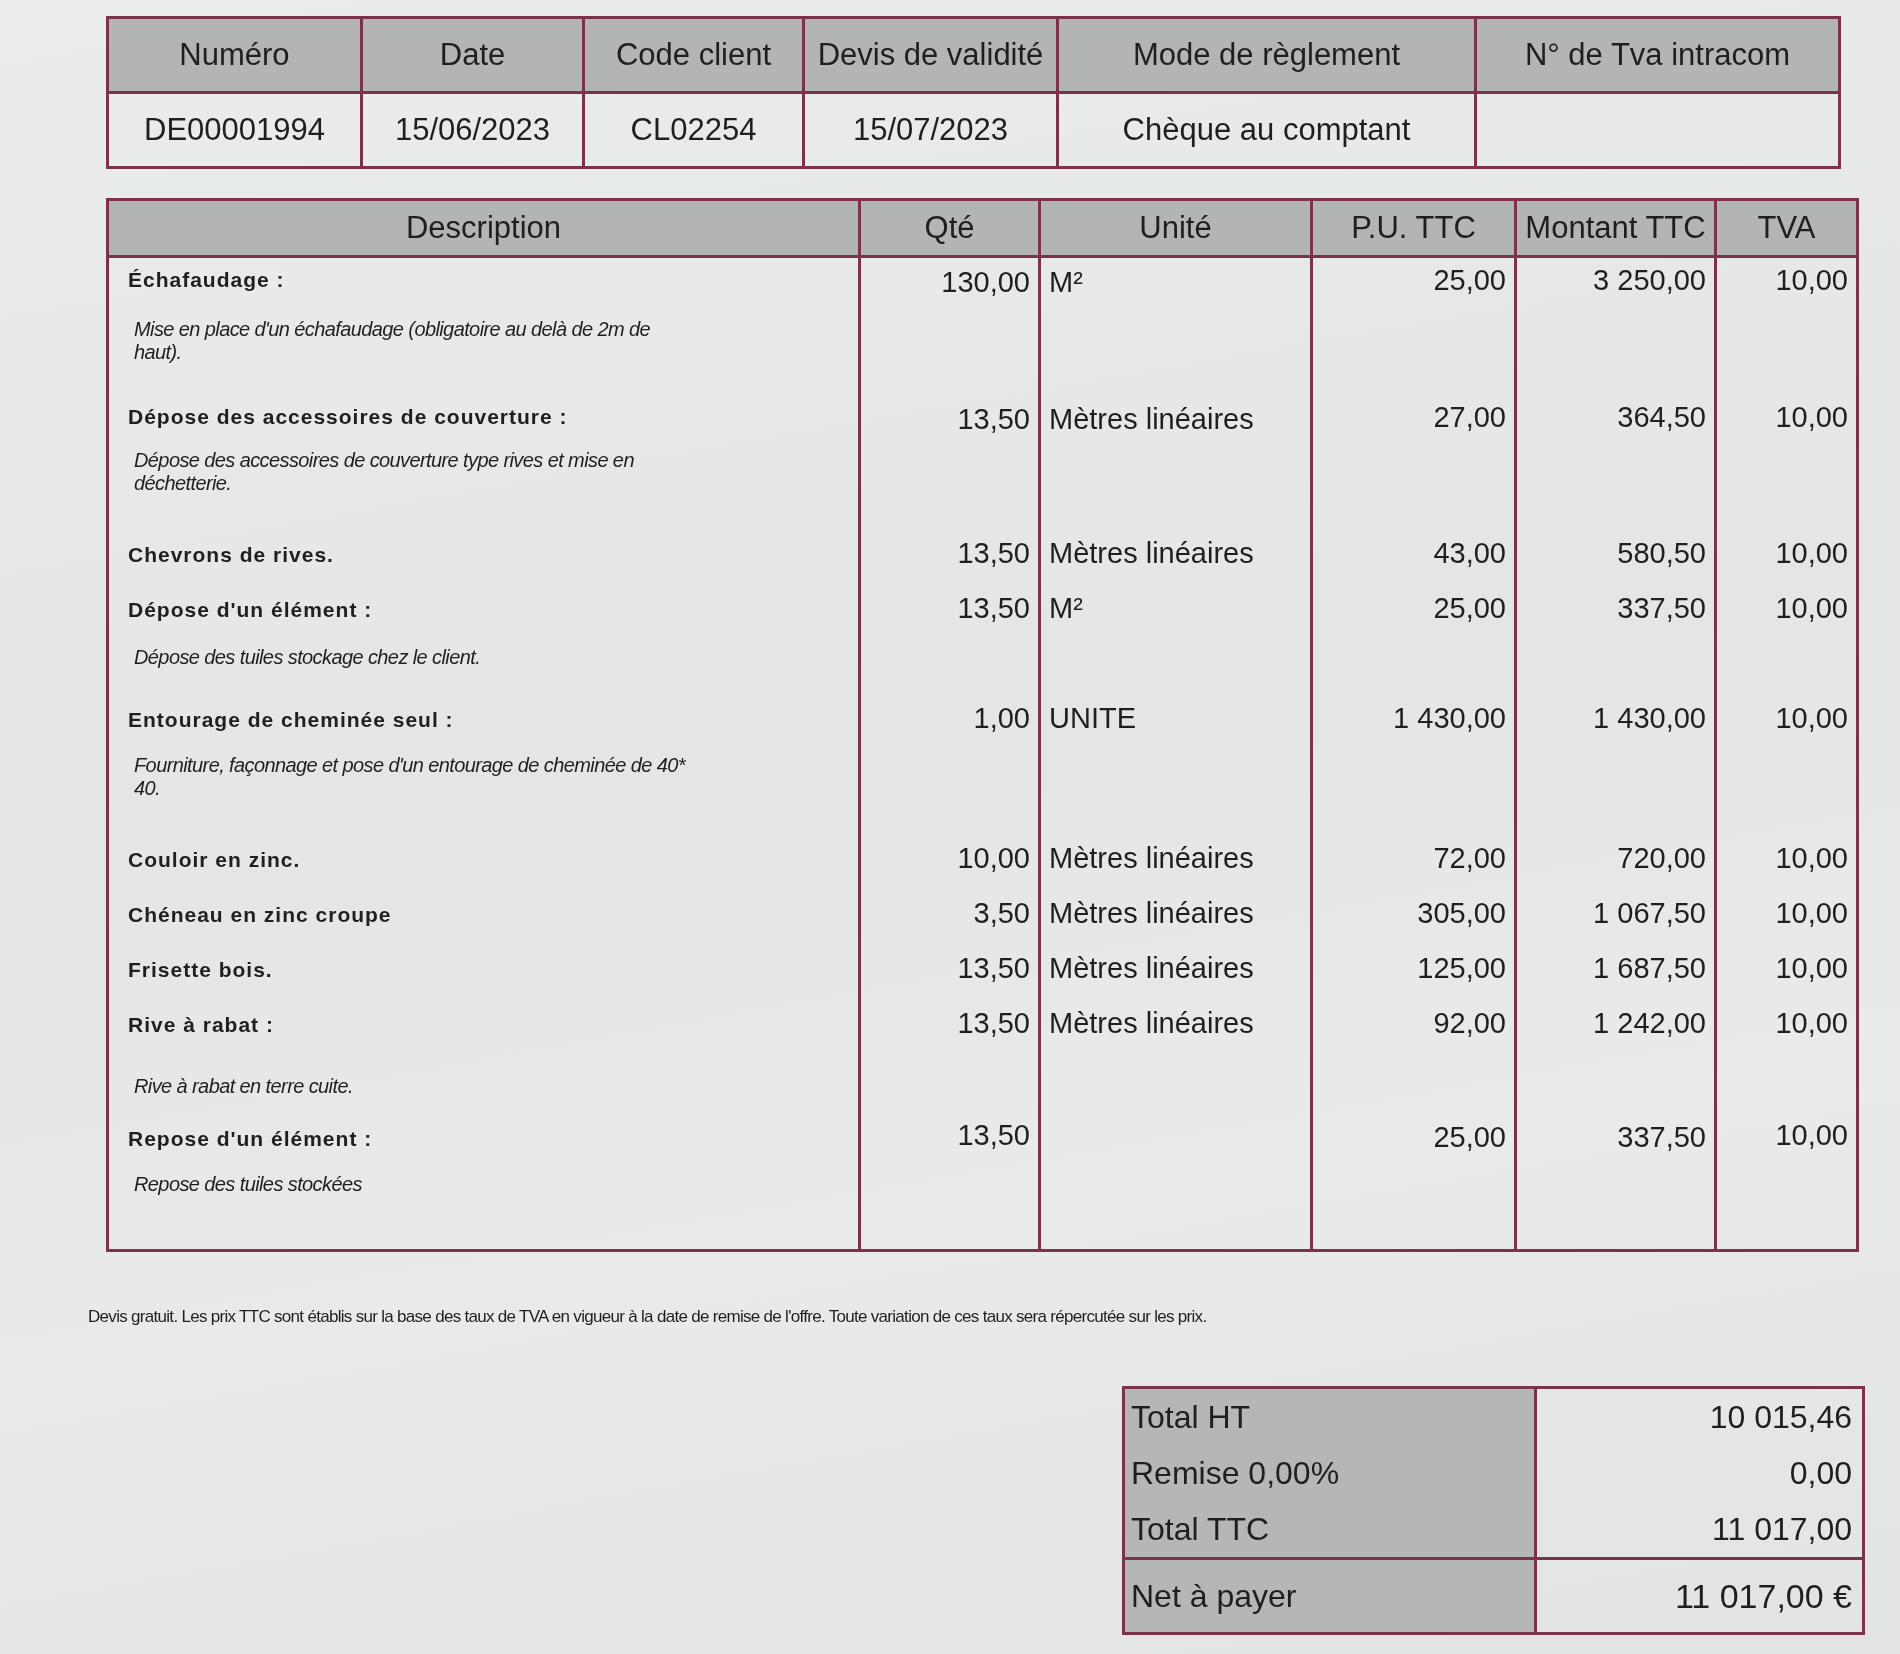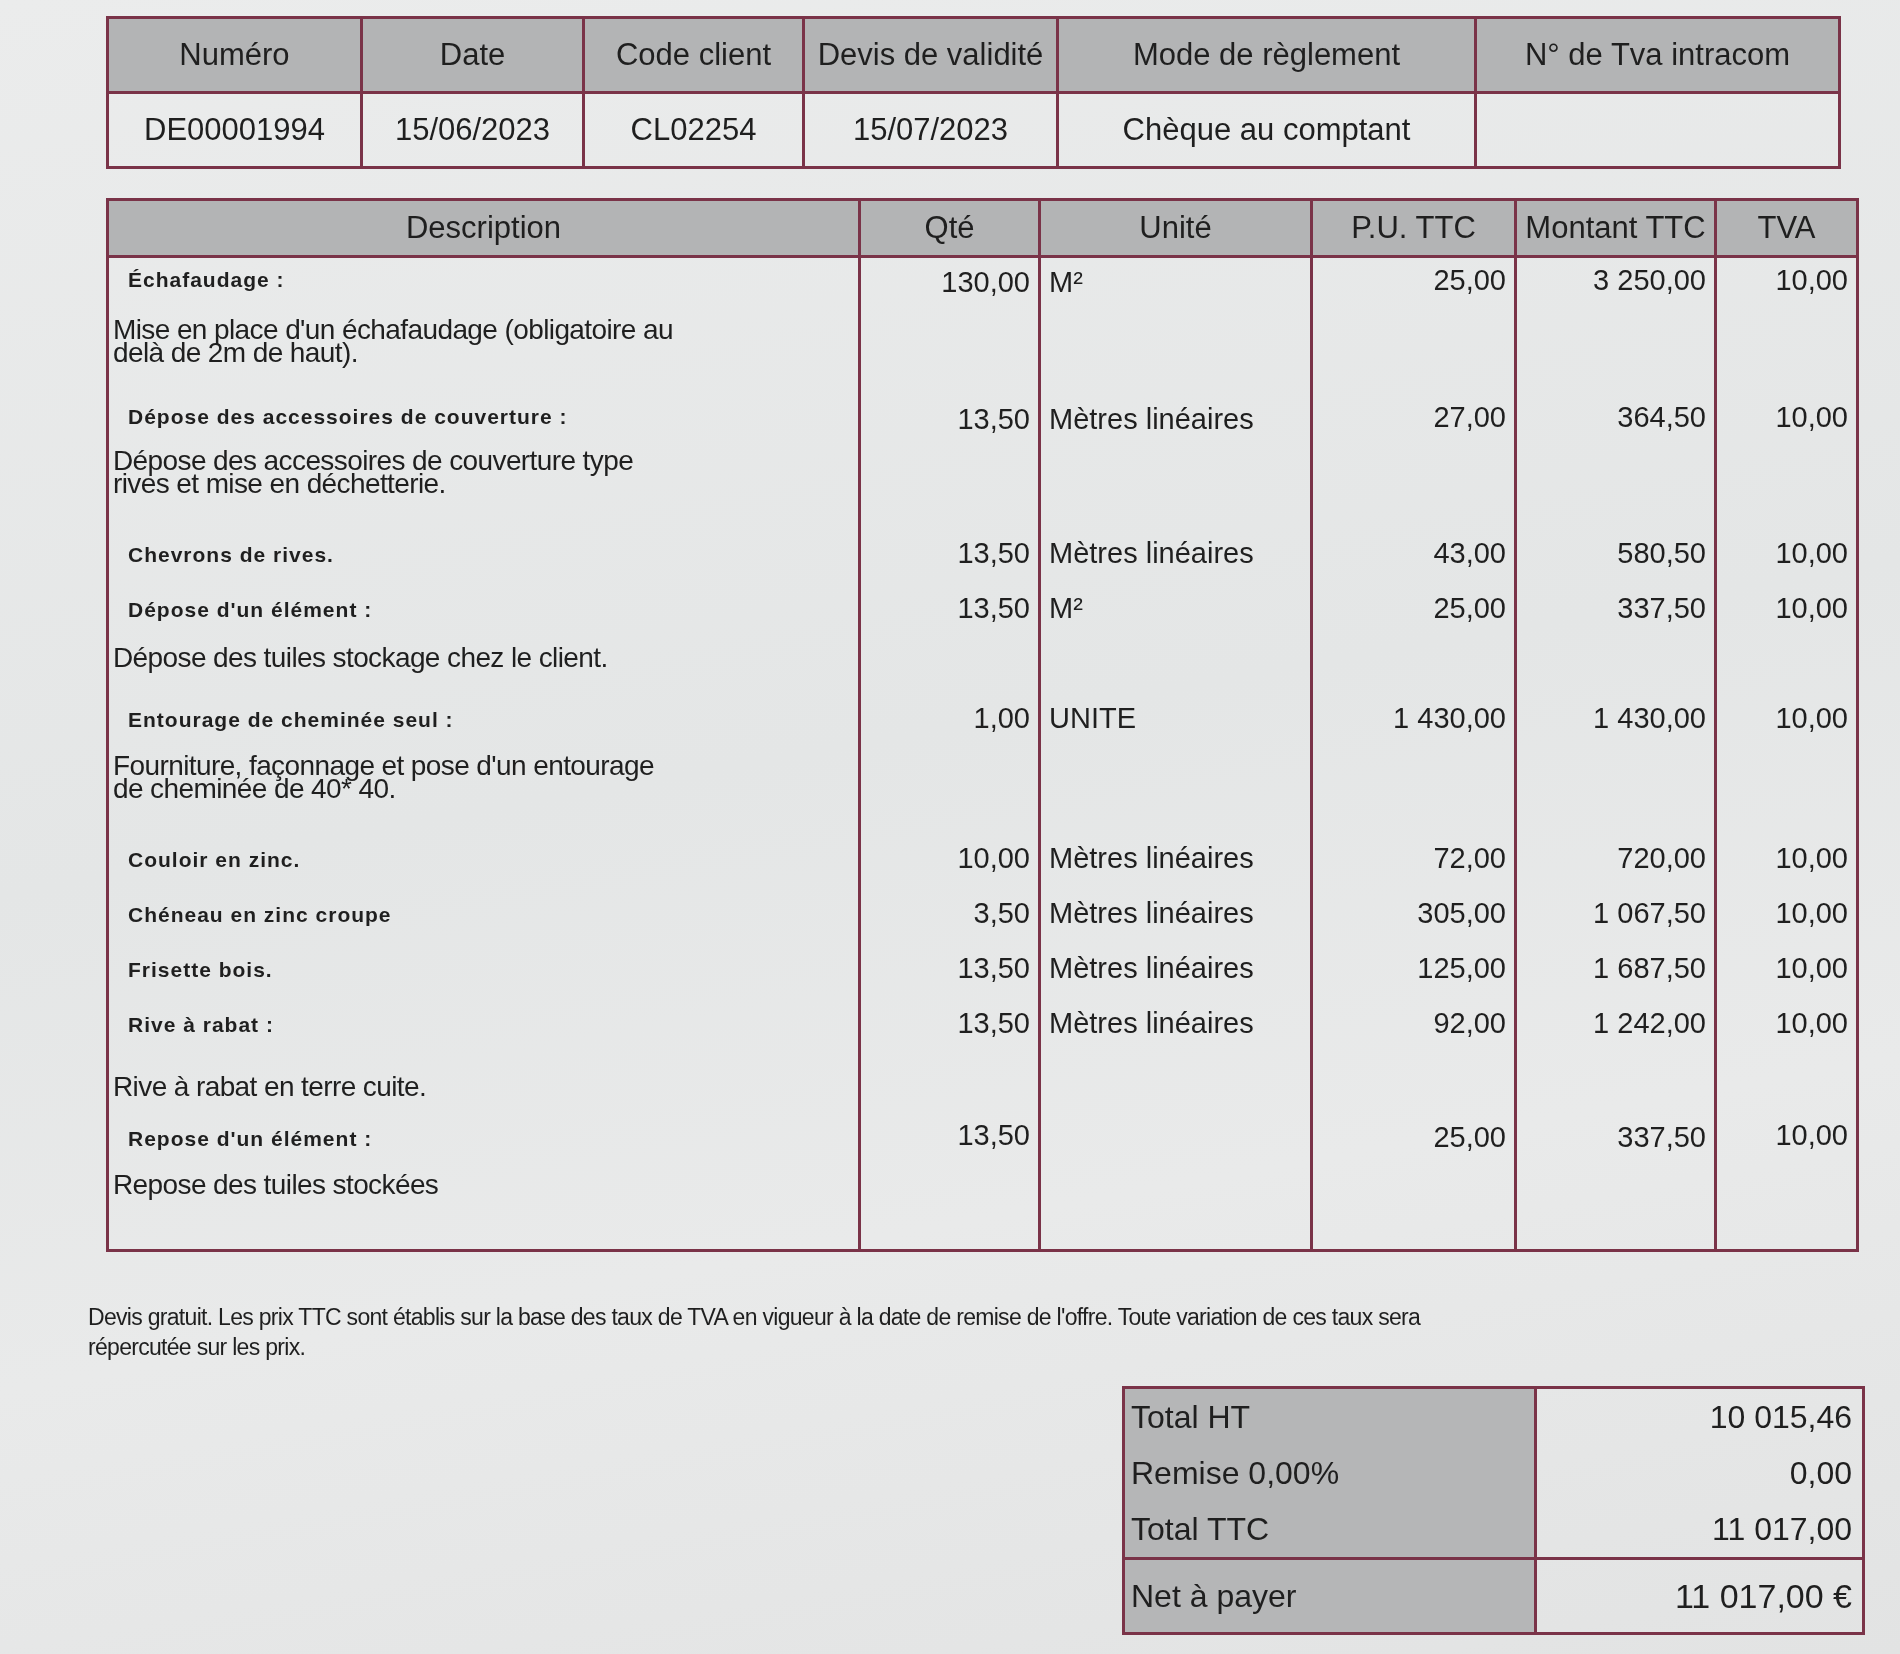--- a/index.html
+++ b/index.html
@@ -23,25 +23,25 @@
     .meta td { height: 72px; font-size: 31px; text-align: center; }
 
     
     .lines { left: 106px; top: 198px; width: 1750px; }
     .lines th { height: 54px; font-size: 31px; text-align: center; }
     .lines td { border-top: none; border-bottom: none; vertical-align: top; }
     .lines tr.last td { border-bottom: 3px solid #7a3348; }
     .cell-num { text-align: right; padding-right: 8px; font-size: 29px; }
     .cell-unit { text-align: left; padding-left: 8px; font-size: 29px; }
     .desc-title { font-weight: bold; font-size: 21px; letter-spacing: 1px; padding-left: 19px; }
-    .desc-sub { font-size: 28px; padding-left: 4px; letter-spacing: -0.6px; line-height: 23px; width: 560px; }
+    .desc-sub { font-style: italic; font-size: 20px; padding-left: 25px; letter-spacing: -0.6px; line-height: 23px; width: 560px; }
 
     .note {
       position: absolute; left: 88px; top: 1302px; width: 1420px;
-      font-size: 23px; letter-spacing: -0.7px; line-height: 30px;
+      font-size: 17px; letter-spacing: -0.7px; line-height: 30px;
     }
 
     
     .vat { left: 85px; top: 1398px; width: 624px; }
     .vat th { height: 58px; font-size: 32px; text-align: center; }
     .vat td { vertical-align: top; font-size: 30px; height: 170px; }
     .vat td.c { text-align: center; padding-top: 8px; }
     .vat td.r { text-align: right; padding-right: 6px; padding-top: 6px; }
 
     

